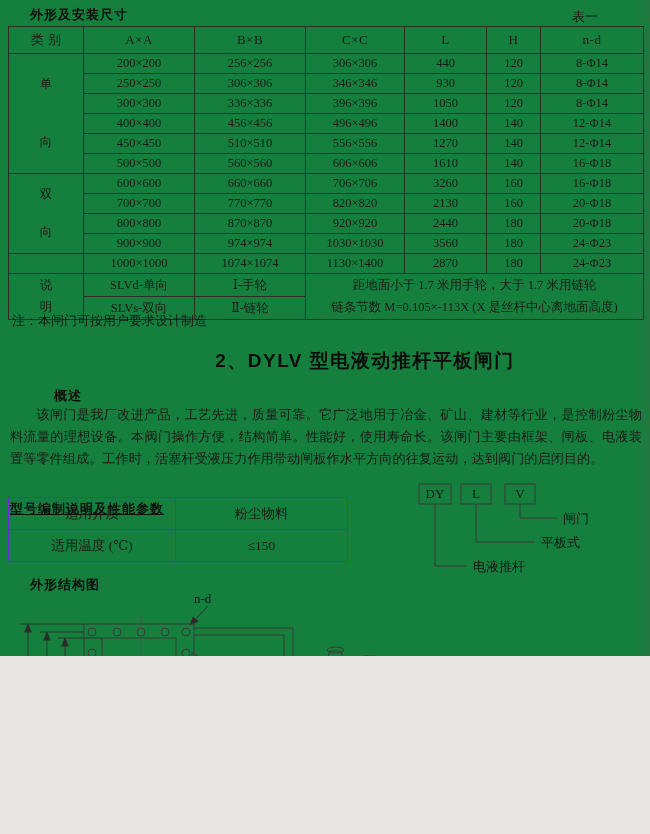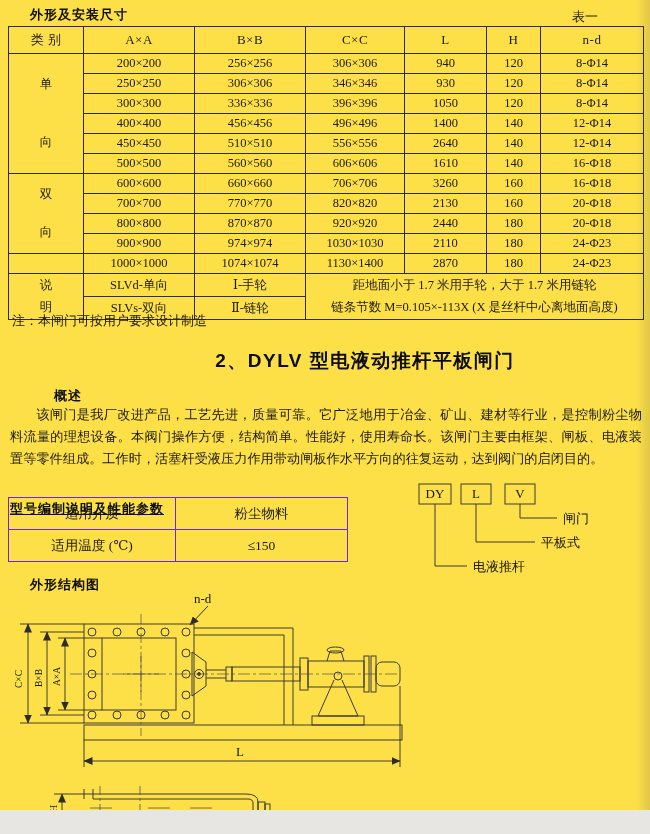--- a/index.html
+++ b/index.html
@@ -1,16 +1,16 @@
 <!DOCTYPE html>
 <html><head>
 <meta charset="utf-8">
 <style>
   html,body{margin:0;padding:0;background:#e8e6e2;}
-  .page{position:relative;width:650px;height:810px;background:#fde047;overflow:hidden;
+  .page{position:relative;width:650px;height:656px;background:#15803d;overflow:hidden;
         font-family:"Liberation Serif","DejaVu Serif",serif;color:#161616;}
   .abs{position:absolute;}
   .h-sans{font-family:"Liberation Sans","DejaVu Sans",sans-serif;font-weight:700;font-size:13px;color:#0e0e0e;letter-spacing:1px;}
   .tag{font-size:13px;color:#1a1a1a;}
   
   table.dim{border-collapse:collapse;table-layout:fixed;width:635px;}
   table.dim td{border:1px solid #2e2c2a;text-align:center;vertical-align:middle;
                font-size:12.5px;padding:0;color:#1b1918;}
   table.dim tr.hdr td{height:26px;font-size:13px;letter-spacing:.5px;}
   table.dim tr.r td{height:19px;}
@@ -63,21 +63,21 @@
     <tr class="r">
       <td rowspan="6">
         <div class="vstack vs6">
           <span>单</span>
           <span>向</span>
         </div>
       </td>
       <td>200×200</td>
       <td>256×256</td>
       <td>306×306</td>
-      <td>940</td>
+      <td>440</td>
       <td>120</td>
       <td>8-Φ14</td>
     </tr>
     <tr class="r">
       <td>250×250</td>
       <td>306×306</td>
       <td>346×346</td>
       <td>930</td>
       <td>120</td>
       <td>8-Φ14</td>
@@ -95,21 +95,21 @@
       <td>456×456</td>
       <td>496×496</td>
       <td>1400</td>
       <td>140</td>
       <td>12-Φ14</td>
     </tr>
     <tr class="r">
       <td>450×450</td>
       <td>510×510</td>
       <td>556×556</td>
-      <td>2640</td>
+      <td>1270</td>
       <td>140</td>
       <td>12-Φ14</td>
     </tr>
     <tr class="r">
       <td>500×500</td>
       <td>560×560</td>
       <td>606×606</td>
       <td>1610</td>
       <td>140</td>
       <td>16-Φ18</td>
@@ -141,21 +141,21 @@
       <td>870×870</td>
       <td>920×920</td>
       <td>2440</td>
       <td>180</td>
       <td>20-Φ18</td>
     </tr>
     <tr class="r">
       <td>900×900</td>
       <td>974×974</td>
       <td>1030×1030</td>
-      <td>2110</td>
+      <td>3560</td>
       <td>180</td>
       <td>24-Φ23</td>
     </tr>
     <tr class="r">
       <td></td>
       <td>1000×1000</td>
       <td>1074×1074</td>
       <td>1130×1400</td>
       <td>2870</td>
       <td>180</td>

